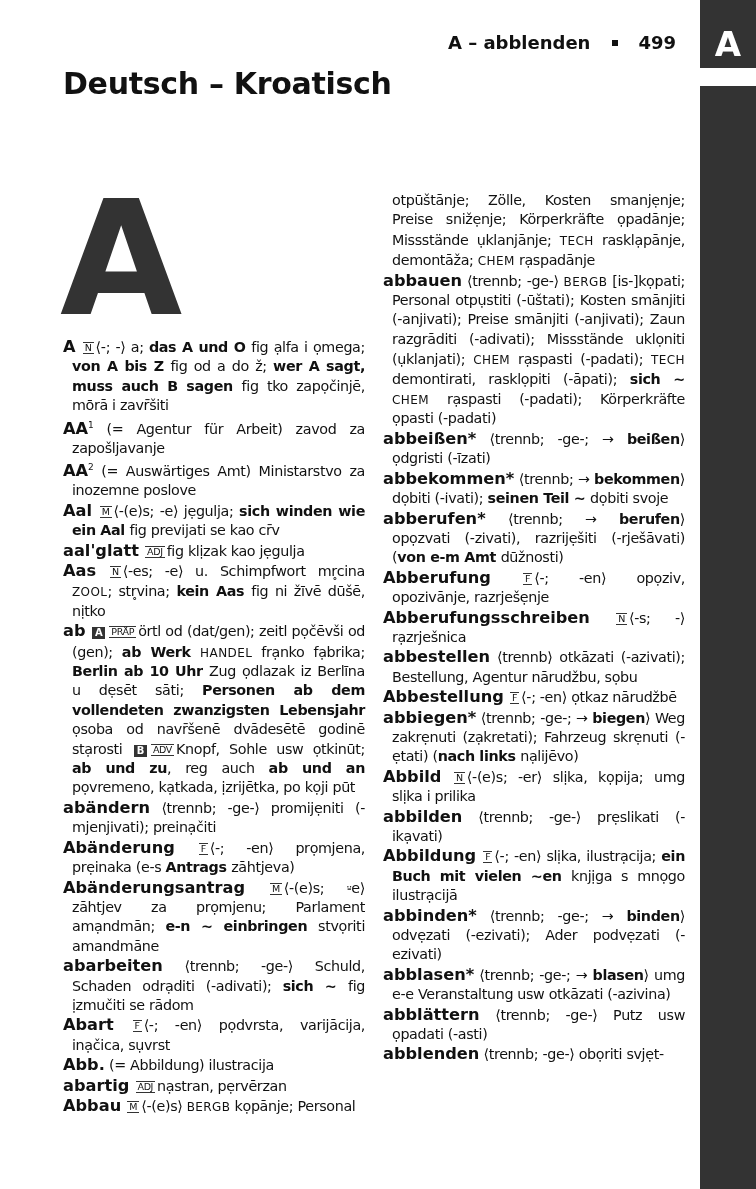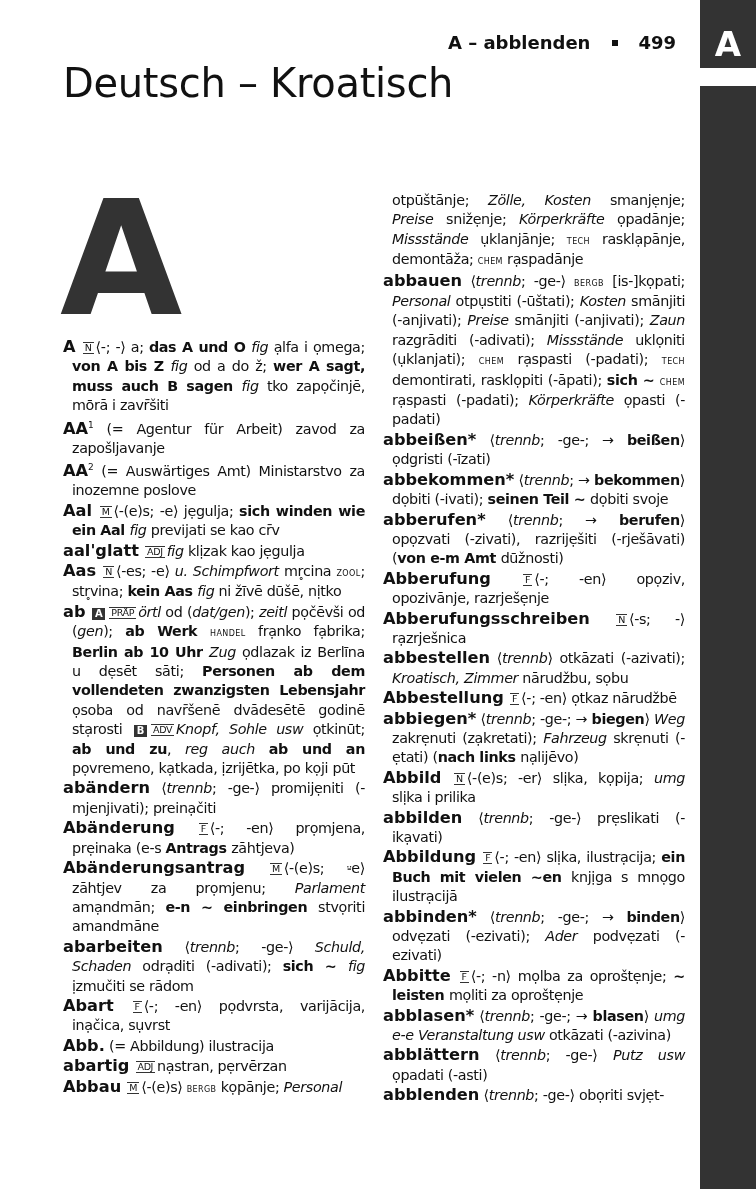--- a/index.html
+++ b/index.html
@@ -3,30 +3,30 @@
 <meta charset="utf-8">
 <style>
   html, body { margin:0; padding:0; }
   body { width:756px; height:1189px; background:#ffffff; position:relative; overflow:hidden;
          font-family:"DejaVu Sans", sans-serif; color:#111; }
   .tab-top { position:absolute; left:700px; top:0; width:56px; height:68px; background:#333333;
              color:#fff; font-weight:bold; font-size:34px; text-align:center; line-height:88px; }
   .tab-bar { position:absolute; left:700px; top:86px; width:56px; height:1103px; background:#333333; }
   .running-head { position:absolute; right:80px; top:32px; font-size:18px; font-weight:bold; white-space:nowrap; }
   .running-head .sep { display:inline-block; width:6px; height:6px; background:#111; margin:0 20px 3px 22px; vertical-align:middle; }
-  .title { position:absolute; left:63px; top:60px; font-size:40px; font-weight:normal; letter-spacing:-0.3px; }
+  .title { position:absolute; left:63px; top:66px; font-size:30px; font-weight:bold; letter-spacing:-0.3px; }
   .big-letter { position:absolute; left:60px; top:180px; font-size:158px; font-weight:bold; color:#333; line-height:1; }
   .col { position:absolute; width:302px; font-size:14.3px; line-height:19.4px; letter-spacing:-0.35px; }
   .col-left { left:63px; top:337px; }
   .col-right { left:383px; top:191px; }
   .entry { padding-left:9px; text-indent:-9px; text-align:justify; }
   .hw { font-weight:bold; font-size:16.2px; letter-spacing:0; }
   .b { font-weight:bold; }
-  .i { font-style:italic; }
-  .sc { font-variant:small-caps; font-size:12px; letter-spacing:0.4px; }
+  .i { }
+  .sc { font-variant:small-caps; font-size:17px; letter-spacing:0.4px; }
   .box { display:inline-block; font-size:9.5px; line-height:10px; padding:0 2px; border-top:1px solid #333; border-bottom:1px solid #333; margin:0 2px; text-indent:0; vertical-align:1px; }
   .num { display:inline-block; background:#333; color:#fff; font-weight:bold; font-size:10px; line-height:12px; padding:0 3px; margin:0 2px; text-indent:0; }
   .sup { font-size:9px; vertical-align:super; }
 </style>
 </head>
 <body>
 
 <div class="tab-top"><span>A</span></div>
 <div class="tab-bar"></div>
 
@@ -55,24 +55,23 @@
     <div class="entry"><span class="hw">Abbau</span> <span class="box">M</span><span>⟨-(e)s⟩ </span><span class="sc">bergb</span><span> kọpānje; </span><span class="i">Personal</span></div>
   </div>
 <div class="col col-right" id="col-right">
     <div class="entry" style="text-indent: 0px;"><span>otpūštānje; </span><span class="i">Zölle, Kosten </span><span>smanjẹnje; </span><span class="i">Preise </span><span>snižẹnje; </span><span class="i">Körperkräfte </span><span>ọpadānje; </span><span class="i">Missstände </span><span>ụklanjānje; </span><span class="sc">tech</span><span> rasklạpānje, demontāža; </span><span class="sc">chem</span><span> rạspadānje</span></div>
     <div class="entry"><span class="hw">abbauen</span> <span>⟨</span><span class="i">trennb</span><span>; -ge-⟩ </span><span class="sc">bergb</span><span> [is-]kọpati; </span><span class="i">Personal </span><span>otpụstiti (-ūštati); </span><span class="i">Kosten </span><span>smānjiti (-anji̇vati); </span><span class="i">Preise </span><span>smānjiti (-anji̇vati); </span><span class="i">Zaun </span><span>razgrāditi (-adi̇vati); </span><span class="i">Missstände </span><span>uklọniti (ụklanjati); </span><span class="sc">chem</span><span> rạspasti (-padati); </span><span class="sc">tech</span><span> demonti̇rati, rasklọpiti (-āpati); </span><span class="b">sich ~ </span><span class="sc">chem</span><span> rạspasti (-padati); </span><span class="i">Körperkräfte </span><span>ọpasti (-padati)</span></div>
     <div class="entry"><span class="hw">abbeißen*</span> <span>⟨</span><span class="i">trennb</span><span>; -ge-; → </span><span class="b">beißen</span><span>⟩ ọdgristi (-īzati)</span></div>
     <div class="entry"><span class="hw">abbekommen*</span> <span>⟨</span><span class="i">trennb</span><span>; → </span><span class="b">bekommen</span><span>⟩ dọbiti (-i̇vati); </span><span class="b">seinen Teil ~ </span><span>dọbiti svoje</span></div>
     <div class="entry"><span class="hw">abberufen*</span> <span>⟨</span><span class="i">trennb</span><span>; → </span><span class="b">berufen</span><span>⟩ opọzvati (-zi̇vati), razrijẹšiti (-rješāvati) (</span><span class="b">von e-m Amt </span><span>dūžnosti)</span></div>
     <div class="entry"><span class="hw">Abberufung</span> <span class="box">F</span><span>⟨-; -en⟩ opọziv, opozi̇vānje, razrješẹnje</span></div>
     <div class="entry"><span class="hw">Abberufungsschreiben</span> <span class="box">N</span><span>⟨-s; -⟩ rạzrješnica</span></div>
-    <div class="entry"><span class="hw">abbestellen</span> <span>⟨</span><span class="i">trennb</span><span>⟩ otkāzati (-azi̇vati); </span><span class="i">Kroatisch, Zimmer </span><span>nārudžbu, sọbu</span></div>
+    <div class="entry"><span class="hw">abbestellen</span> <span>⟨</span><span class="i">trennb</span><span>⟩ otkāzati (-azi̇vati); </span><span class="i">Bestellung, Agentur </span><span>nārudžbu, sọbu</span></div>
     <div class="entry"><span class="hw">Abbestellung</span> <span class="box">F</span><span>⟨-; -en⟩ ọtkaz nārudžbē</span></div>
     <div class="entry"><span class="hw">abbiegen*</span> <span>⟨</span><span class="i">trennb</span><span>; -ge-; → </span><span class="b">biegen</span><span>⟩ </span><span class="i">Weg </span><span>zakrẹnuti (zạkretati); </span><span class="i">Fahrzeug </span><span>skrẹnuti (-ẹtati) (</span><span class="b">nach links </span><span>nạlijēvo)</span></div>
     <div class="entry"><span class="hw">Abbild</span> <span class="box">N</span><span>⟨-(e)s; -er⟩ slịka, kọpija; </span><span class="i">umg </span><span>slịka i pri̇lika</span></div>
     <div class="entry"><span class="hw">abbilden</span> <span>⟨</span><span class="i">trennb</span><span>; -ge-⟩ prẹslikati (-ikạvati)</span></div>
     <div class="entry"><span class="hw">Abbildung</span> <span class="box">F</span><span>⟨-; -en⟩ slịka, ilustrạcija; </span><span class="b">ein Buch mit vielen ~en </span><span>knjịga s mnọgo ilustrạcijā</span></div>
     <div class="entry"><span class="hw">abbinden*</span> <span>⟨</span><span class="i">trennb</span><span>; -ge-; → </span><span class="b">binden</span><span>⟩ odvẹzati (-ezi̇vati); </span><span class="i">Ader </span><span>podvẹzati (-ezi̇vati)</span></div>
-    <div class="entry"><span class="hw">Abbitte</span> <span class="box">F</span><span>⟨-; -n⟩ mọlba za oproštẹnje; </span><span class="b">~ leisten </span><span>mọliti za oproštẹnje</span></div>
     <div class="entry"><span class="hw">abblasen*</span> <span>⟨</span><span class="i">trennb</span><span>; -ge-; → </span><span class="b">blasen</span><span>⟩ </span><span class="i">umg e-e Veranstaltung usw </span><span>otkāzati (-azi̇vina)</span></div>
     <div class="entry"><span class="hw">abblättern</span> <span>⟨</span><span class="i">trennb</span><span>; -ge-⟩ </span><span class="i">Putz usw </span><span>ọpadati (-asti)</span></div>
     <div class="entry"><span class="hw">abblenden</span> <span>⟨</span><span class="i">trennb</span><span>; -ge-⟩ obọriti svjẹt-</span></div>
   </div>
 
 </body></html>

